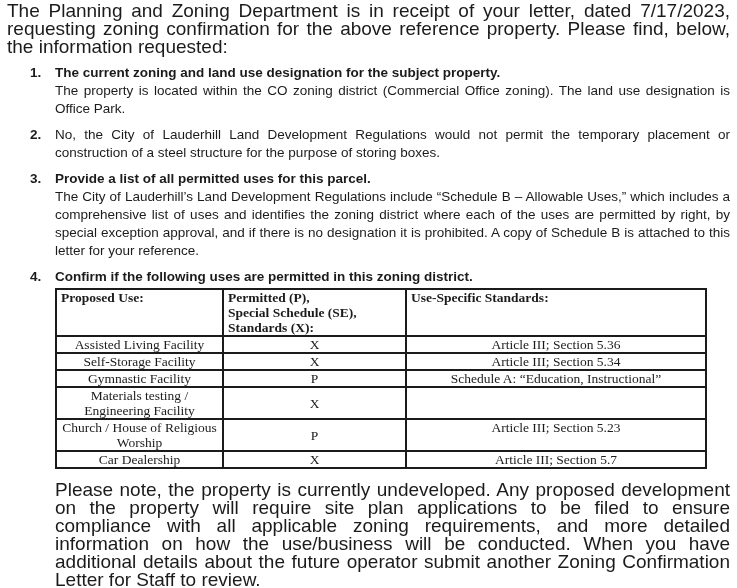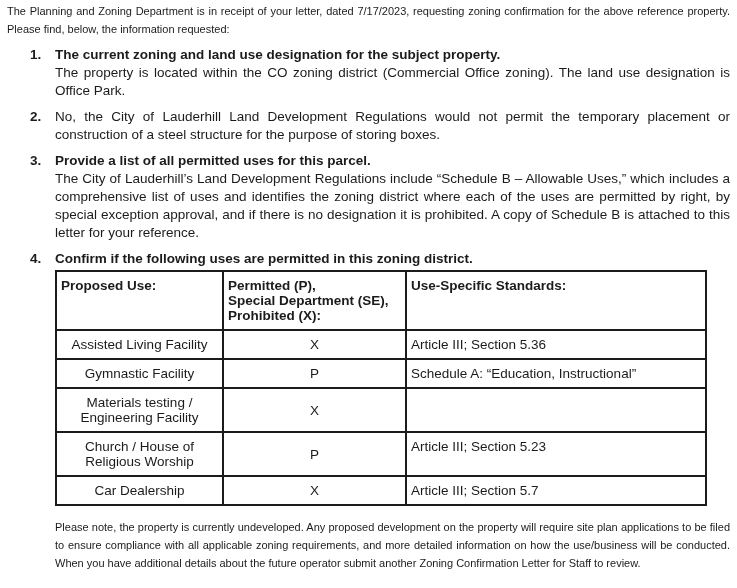--- a/index.html
+++ b/index.html
@@ -4,44 +4,45 @@
 <style>
   html, body { margin: 0; padding: 0; background: #ffffff; }
   body {
     width: 737px; height: 588px; overflow: hidden;
     font-family: "Liberation Sans", "DejaVu Sans", sans-serif;
     color: #1b1b1b;
     -webkit-font-smoothing: antialiased;
   }
   .page { padding: 2px 7px 0 7px; }
   .para {
-    font-size: 11px; line-height: 18px;
+    font-size: 19px; line-height: 18px;
     text-align: justify; margin: 0 0 8px 0;
   }
   .qitem { position: relative; padding-left: 48px; margin: 0 0 8px 0; }
   .qnum {
     position: absolute; left: 23px; top: 0;
     font-weight: bold; font-size: 13.5px; line-height: 18px;
   }
   .qheading { font-weight: bold; font-size: 13.5px; line-height: 18px; text-align: left; margin-top: 7px; }
   .qbody { font-size: 13.5px; line-height: 18px; text-align: justify; }
   table.uses {
     border-collapse: collapse; table-layout: fixed;
     width: 650px; margin: 2px 0 0 48px;
     font-size: 13.5px;
   }
   table.uses th, table.uses td {
     border: 2px solid #1b1b1b;
-    padding: 6px 4px; line-height: 15px;
+    padding: 0 4px; line-height: 15px;
     overflow: hidden;
+    font-family: Liberation Serif, serif;
   }
   table.uses th { font-weight: bold; text-align: left; vertical-align: top; }
   td.use-col { vertical-align: top; text-align: center; }
   td.perm-col { vertical-align: middle; text-align: center; }
-  td.std-col { vertical-align: top; text-align: left; margin-top: 28px; }
+  td.std-col { vertical-align: top; text-align: center; margin-top: 28px; }
   .closing { margin: 12px 0 0 48px; }
 </style>
 </head>
 <body>
 
 <div class="page">
 
   <p class="para">The Planning and Zoning Department is in receipt of your letter, dated 7/17/2023, requesting zoning confirmation for the above reference property.  Please find, below, the information requested:</p>
 
   <div class="qitem">
@@ -70,31 +71,36 @@
     <colgroup>
       <col style="width:167px">
       <col style="width:183px">
       <col style="width:300px">
     </colgroup>
     <thead>
       <tr>
         <th>Proposed Use:</th>
         <th>
           <div>Permitted (P),</div>
-          <div>Special Department (SE),</div>
-          <div>Prohibited (X):</div>
+          <div>Special Schedule (SE),</div>
+          <div>Standards (X):</div>
         </th>
         <th>Use-Specific Standards:</th>
       </tr>
     </thead>
     <tbody>
       <tr>
         <td class="use-col">Assisted Living Facility</td>
         <td class="perm-col">X</td>
         <td class="std-col">Article III; Section 5.36</td>
+      </tr>
+      <tr>
+        <td class="use-col">Self-Storage Facility</td>
+        <td class="perm-col">X</td>
+        <td class="std-col">Article III; Section 5.34</td>
       </tr>
       <tr>
         <td class="use-col">Gymnastic Facility</td>
         <td class="perm-col">P</td>
         <td class="std-col">Schedule A: “Education, Instructional”</td>
       </tr>
       <tr>
         <td class="use-col">Materials testing / Engineering Facility</td>
         <td class="perm-col">X</td>
         <td class="std-col"></td>

